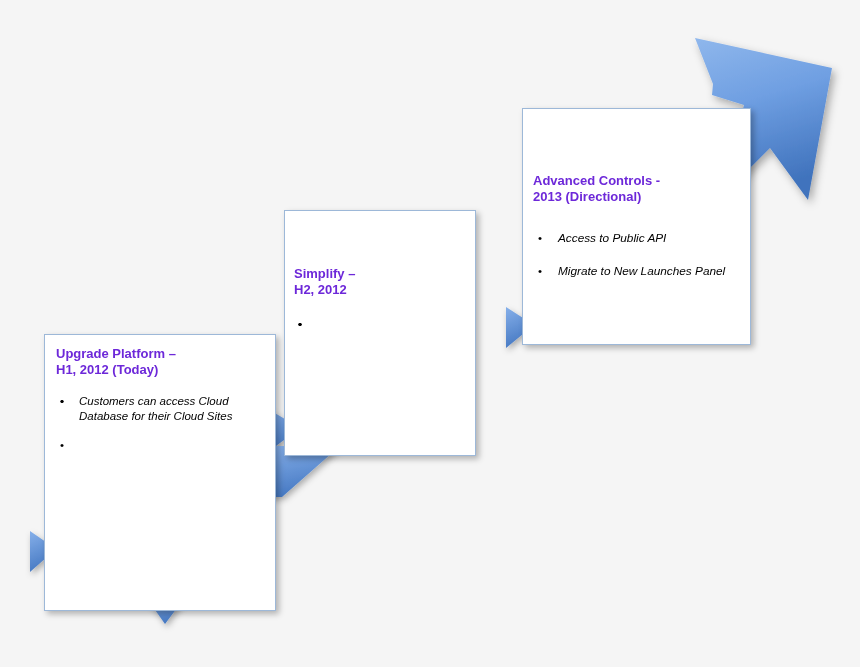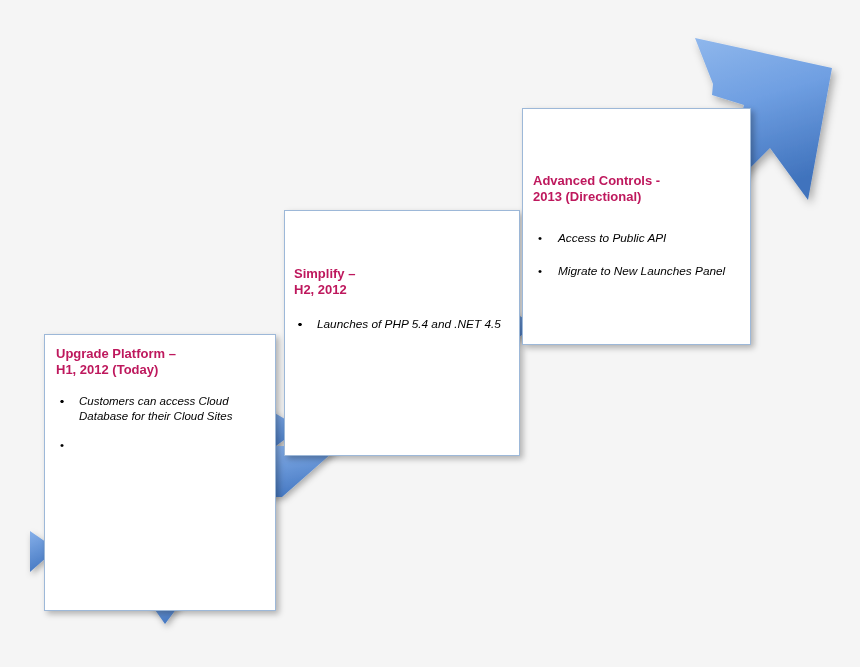--- a/index.html
+++ b/index.html
@@ -28,34 +28,34 @@
   
   .step-card {
     position: absolute;
     box-sizing: border-box;
     background: #ffffff;
     border: 1px solid #9db8d8;
     box-shadow: 3px 3px 6px rgba(0, 0, 0, 0.28);
     padding: 0;
   }
   .step-card.card-1 { left: 44px;  top: 334px; width: 232px; height: 277px; }
-  .step-card.card-2 { left: 284px; top: 210px; width: 236px; height: 246px; }
+  .step-card.card-2 { left: 284px; top: 210px; width: 192px; height: 246px; }
   .step-card.card-3 { left: 522px; top: 108px; width: 229px; height: 237px; }
 
   .card-inner {
     position: absolute;
     left: 0; right: 0;
   }
   .card-1 .card-inner { top: 11px;  padding: 0 12px 0 11px; }
   .card-2 .card-inner { top: 55px;  padding: 0 12px 0 9px; }
   .card-3 .card-inner { top: 64px;  padding: 0 12px 0 10px; }
 
   .card-title {
     font-weight: bold;
-    color: #be185d;
+    color: #6d28d9;
     font-size: 13px;
     line-height: 15.5px;
     white-space: pre-line;
     margin: 0 0 0 0;
   }
   .card-1 .card-title { font-size: 13px; }
   .card-2 .card-title { font-size: 13px; }
   .card-3 .card-title { font-size: 13px; }
 
   .bullet-list {
@@ -175,21 +175,20 @@
 H2, 2012</div>
       <ul class="bullet-list">
         <li class="bullet-item">
           <span class="bullet-dot">•</span>
         </li>
         <li class="bullet-item">
           <span class="bullet-dot">•</span>
         </li>
         <li class="bullet-item">
           <span class="bullet-dot">•</span>
-          <span class="bullet-text">Launches of PHP 5.4 and .NET 4.5</span>
         </li>
       </ul>
     </div>
   </div>
 
   <div class="step-card card-3">
     <div class="card-inner">
       <div class="card-title">Advanced Controls -
 2013 (Directional)</div>
       <ul class="bullet-list">

